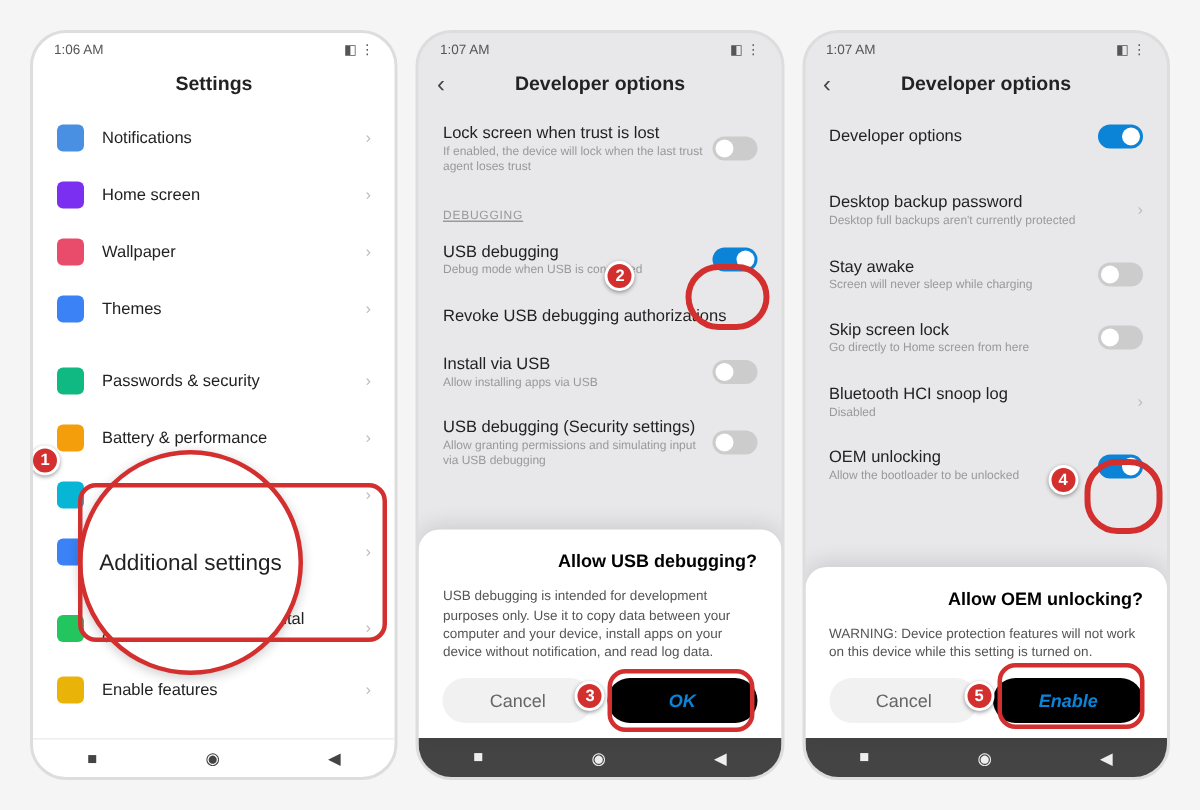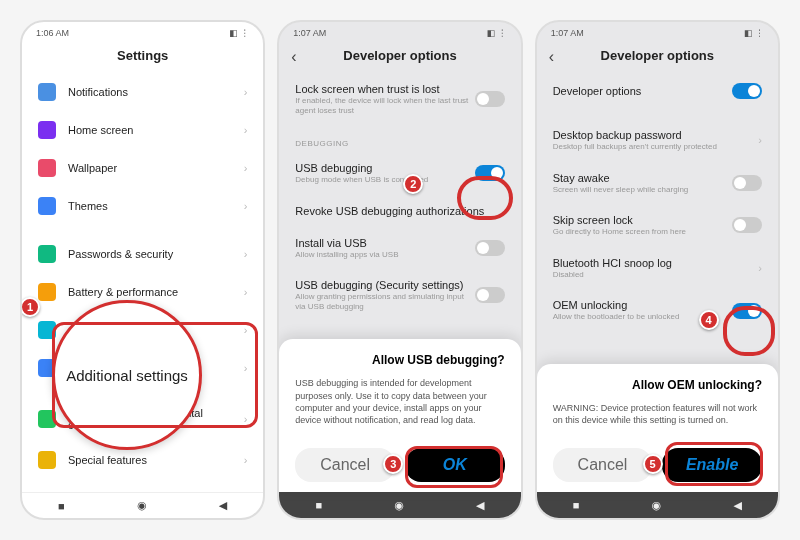--- a/index.html
+++ b/index.html
@@ -15,27 +15,27 @@
   .row { display: flex; align-items: center; padding: 10px 2px; position: relative; }
   .row .icon { width: 18px; height: 18px; border-radius: 4px; margin-right: 12px; flex-shrink: 0; }
   .row .labels { flex: 1; min-width: 0; }
   .row .title { font-size: 11px; color: #222; }
   .row .sub { font-size: 8px; color: #999; margin-top: 1px; line-height: 1.2; }
   .row .chevron { color: #bbb; font-size: 11px; }
   .toggle { width: 30px; height: 16px; border-radius: 8px; position: relative; background: #ccc; flex-shrink: 0; }
   .toggle.on { background: #0b84d8; }
   .toggle::after { content: ''; position: absolute; width: 12px; height: 12px; border-radius: 50%; background: #fff; top: 2px; left: 2px; }
   .toggle.on::after { left: auto; right: 2px; }
-  .section-label { font-size: 8px; color: #999; letter-spacing: 0.5px; padding: 14px 2px 4px; text-transform: uppercase; }
+  .section-label { font-size: 8px; color: #999; letter-spacing: 0.5px; padding: 14px 2px 4px; text-transform: uppercase; text-decoration: underline; }
   .divider { height: 10px; }
   .dialog { position: absolute; left: 0; right: 0; bottom: 26px; background: #fff; border-radius: 14px 14px 0 0; padding: 14px 16px 10px; box-shadow: 0 -3px 14px rgba(0,0,0,0.12); }
   .dialog-title { text-align: right; font-size: 12px; font-weight: 600; margin-bottom: 10px; }
   .dialog-body { font-size: 9px; color: #555; line-height: 1.35; margin-bottom: 12px; }
   .dialog-buttons { display: flex; gap: 10px; }
-  .dialog-btn { flex: 1; text-align: center; padding: 8px 0; font-size: 16px; border-radius: 16px; background: #f1f1f1; color: #666; margin-top: 10px; }
+  .dialog-btn { flex: 1; text-align: center; padding: 8px 0; font-size: 12px; border-radius: 16px; background: #f1f1f1; color: #666; }
   .dialog-btn.primary { background: #000000; color: #0b84d8; font-weight: 600; font-style: italic; }
   .navbar { height: 26px; display: flex; justify-content: space-around; align-items: center; border-top: 1px solid #eee; font-size: 11px; color: #444; }
   .navbar.dark { background: #444; color: #eee; border: none; }
   .marker { position: absolute; width: 20px; height: 20px; border-radius: 50%; background: #d32f2f; color: #fff; font-size: 11px; font-weight: bold; display: flex; align-items: center; justify-content: center; border: 2px solid #fff; box-shadow: 0 1px 3px rgba(0,0,0,0.4); z-index: 20; }
   .highlight-box { position: absolute; border: 3px solid #d32f2f; border-radius: 12px; z-index: 15; pointer-events: none; }
   .magnify { position: absolute; width: 150px; height: 150px; border-radius: 50%; border: 3px solid #d32f2f; background: #fff; display: flex; align-items: center; justify-content: center; font-size: 15px; font-weight: 400; color: #222; z-index: 10; box-shadow: 0 2px 8px rgba(0,0,0,0.2); }
   .tog-highlight { position: absolute; border: 4px solid #d32f2f; border-radius: 22px; z-index: 15; pointer-events: none; }
 </style>
 </head>
 <body>
@@ -110,21 +110,21 @@
       <div class="row">
         <div class="icon" style="background: rgb(34, 197, 94);"></div>
         <div class="labels">
           <div class="title">Digital Wellbeing &amp; parental controls</div>
         </div>
         <span class="chevron">›</span>
       </div>
       <div class="row">
         <div class="icon" style="background: rgb(234, 179, 8);"></div>
         <div class="labels">
-          <div class="title">Special features</div>
+          <div class="title">Enable features</div>
         </div>
         <span class="chevron">›</span>
       </div>
     </div>
   <div class="navbar">
     <span>■</span>
     <span>◉</span>
     <span>◀</span>
   </div>
   <div class="marker" style="left:-2px; top:275px;">1</div>

